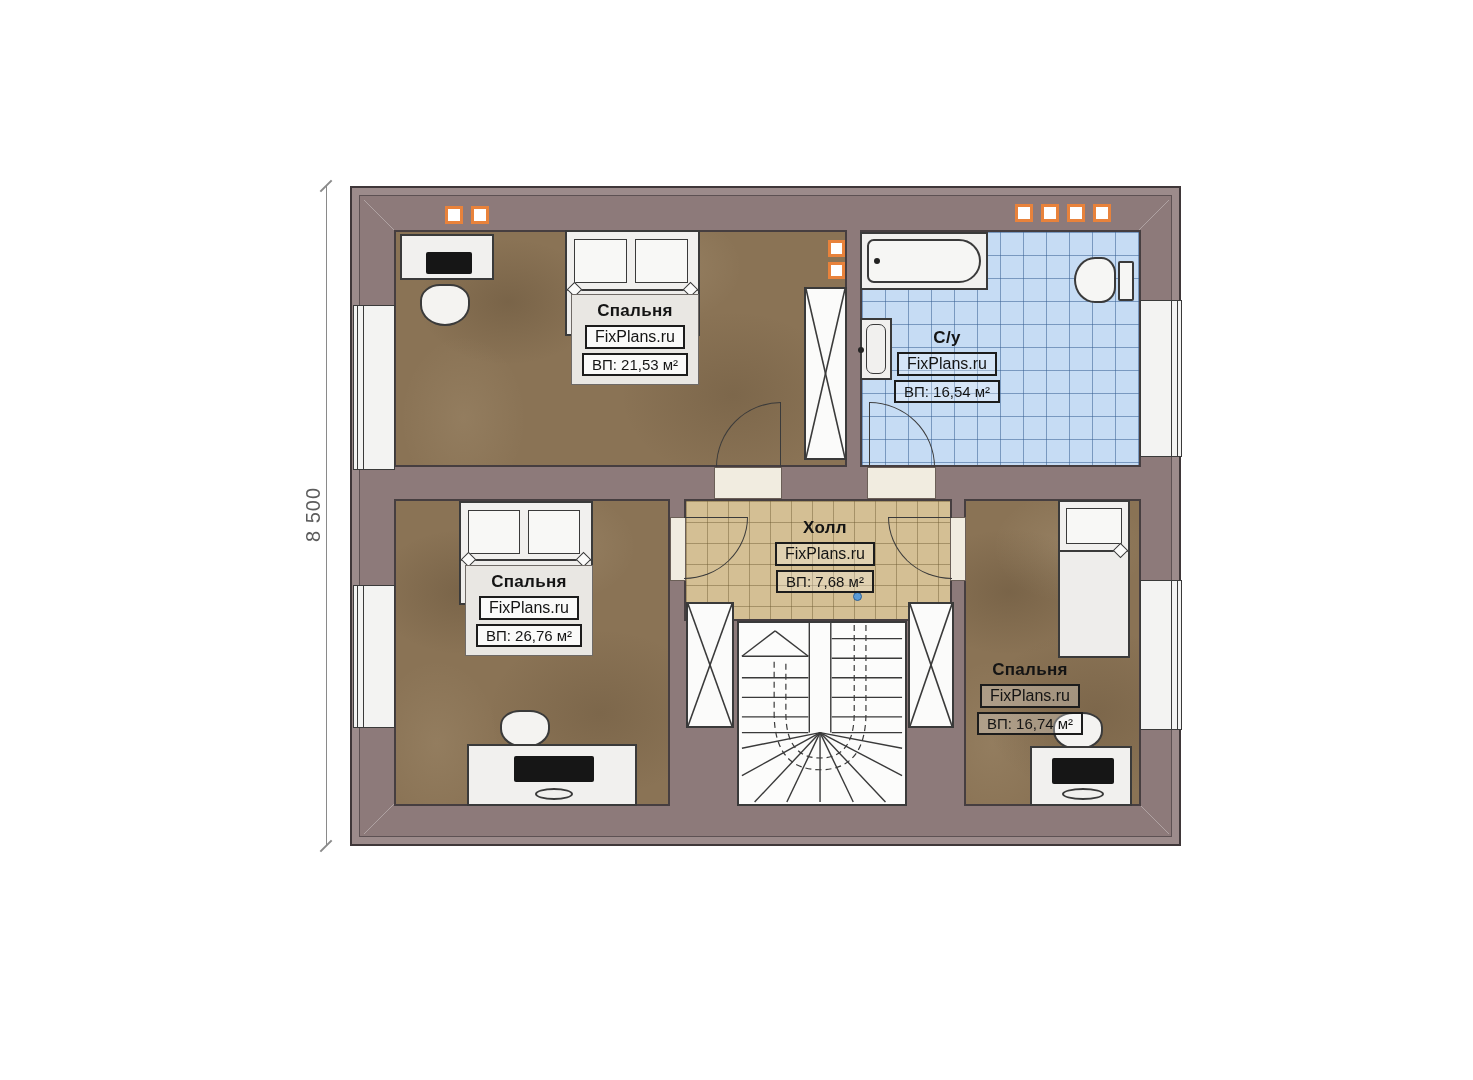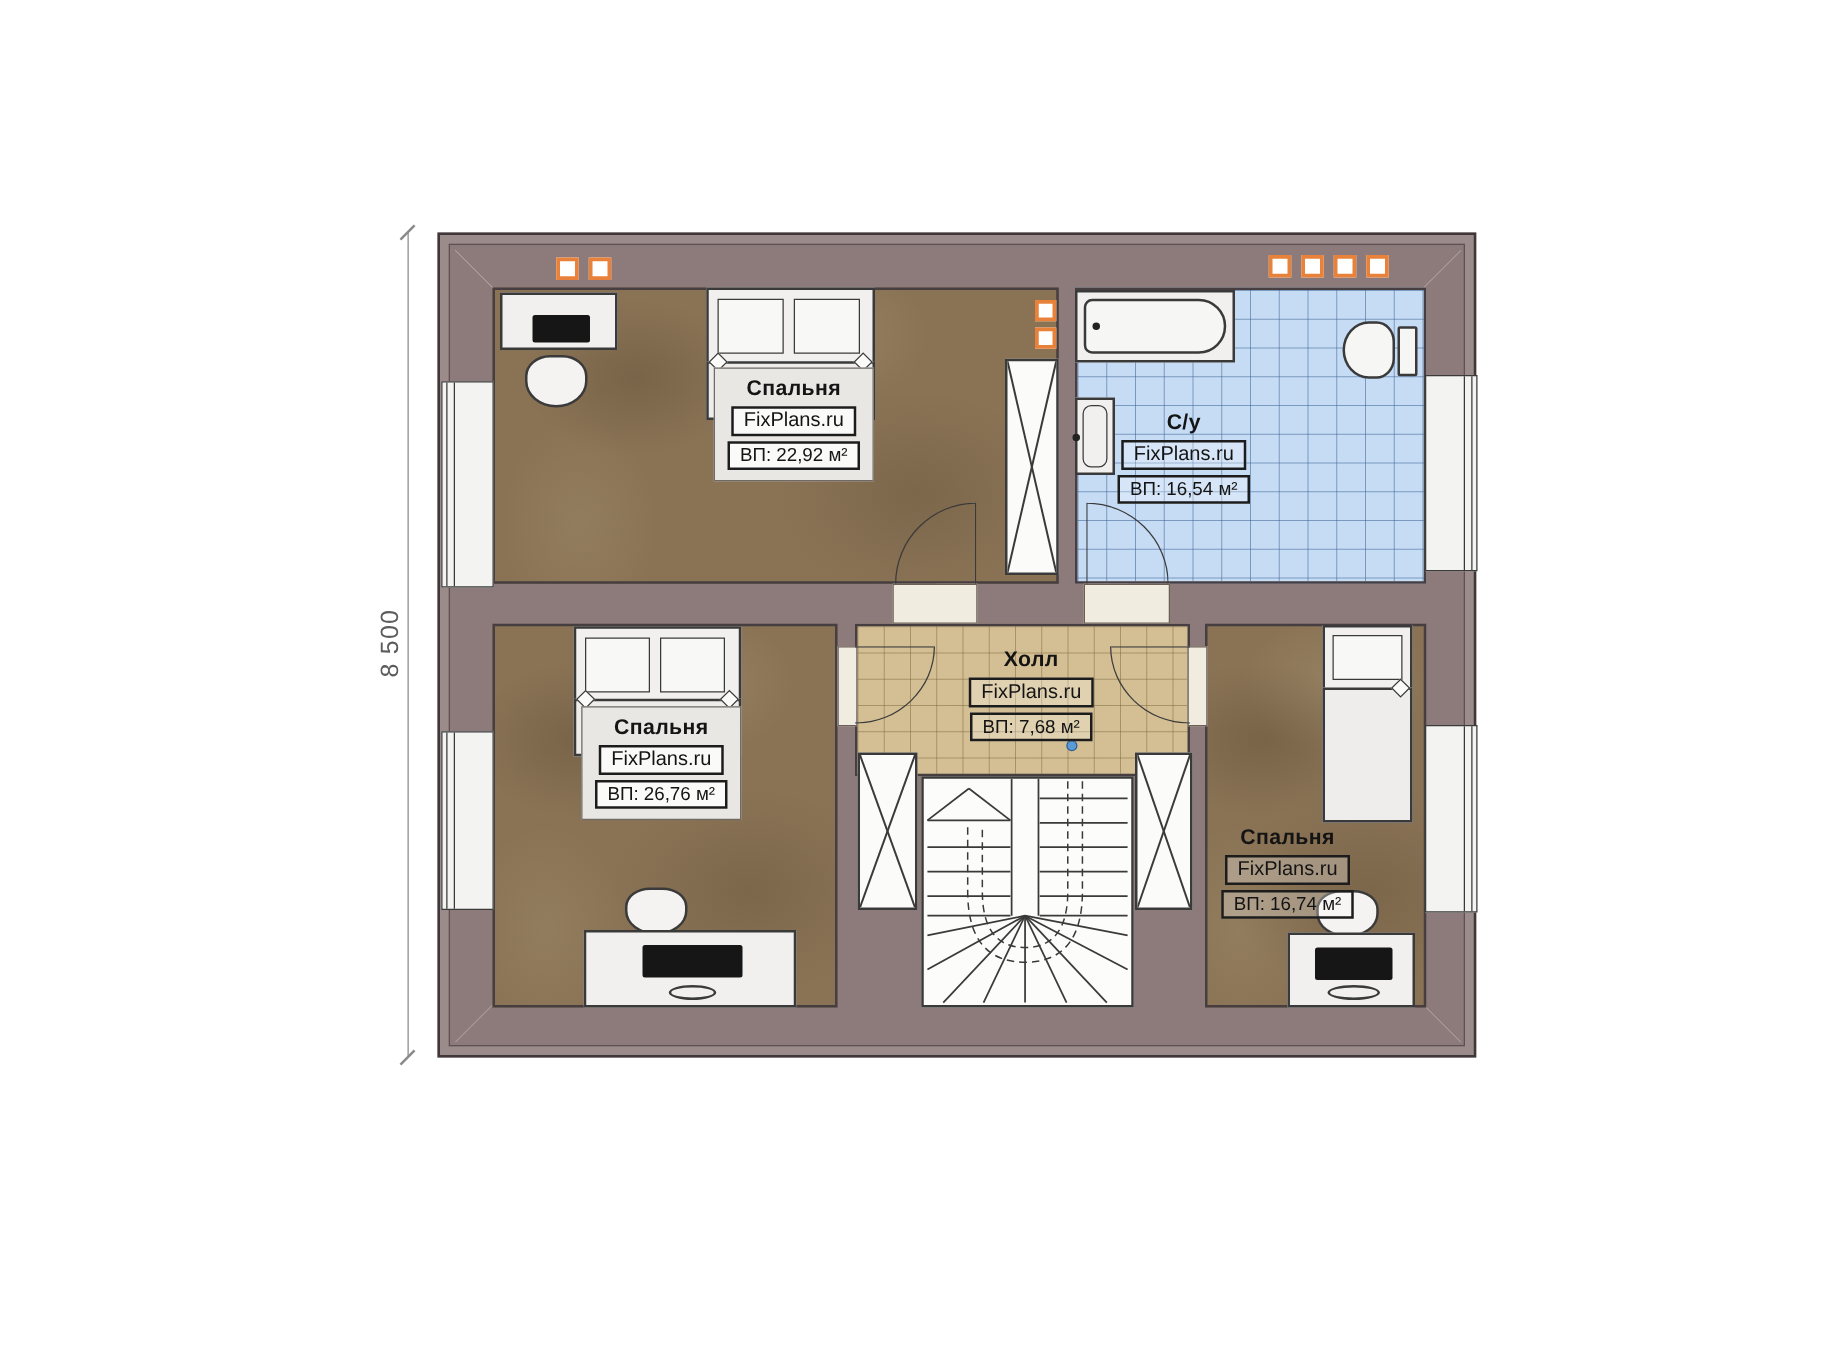--- a/index.html
+++ b/index.html
@@ -256,21 +256,21 @@
     <div class="furn" style="left:678px;top:558px;width:102px;height:60px;">
       <div class="gear" style="left:20px;top:10px;width:62px;height:26px;"></div>
       <div class="plate" style="left:30px;top:40px;width:42px;height:12px;"></div>
     </div>
 
     <div class="walk-dot" style="left:501px;top:404px;"></div>
 
     <div class="room-label panel" style="left:219px;top:106px;width:128px;">
       <div class="room-name">Спальня</div>
       <div class="label-box">FixPlans.ru</div>
-      <div class="label-box area">ВП: 22,92 м²</div>
+      <div class="label-box area">ВП: 21,53 м²</div>
     </div>
 
     <div class="room-label bare" style="left:533px;top:140px;width:124px;">
       <div class="room-name">С/у</div>
       <div class="label-box">FixPlans.ru</div>
       <div class="label-box area">ВП: 16,54 м²</div>
     </div>
 
     <div class="room-label bare" style="left:414px;top:330px;width:118px;">
       <div class="room-name">Холл</div>

